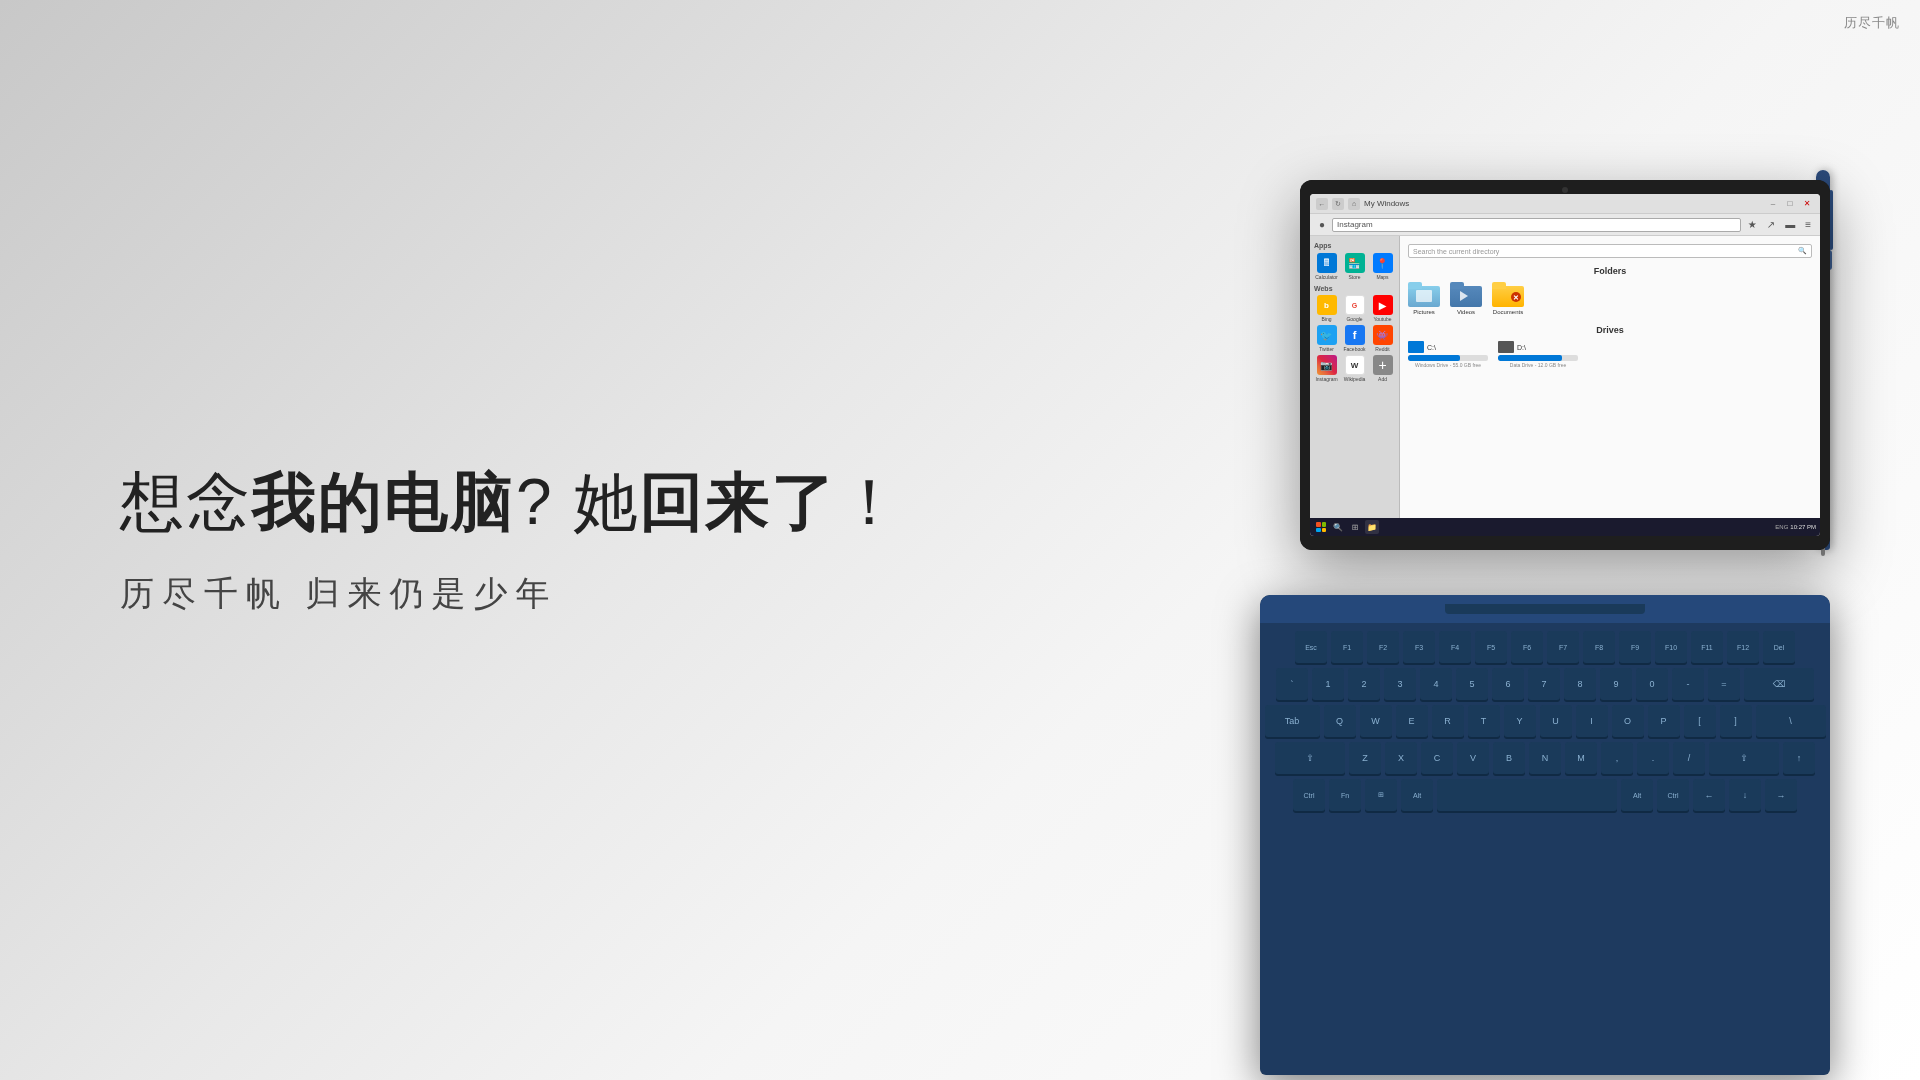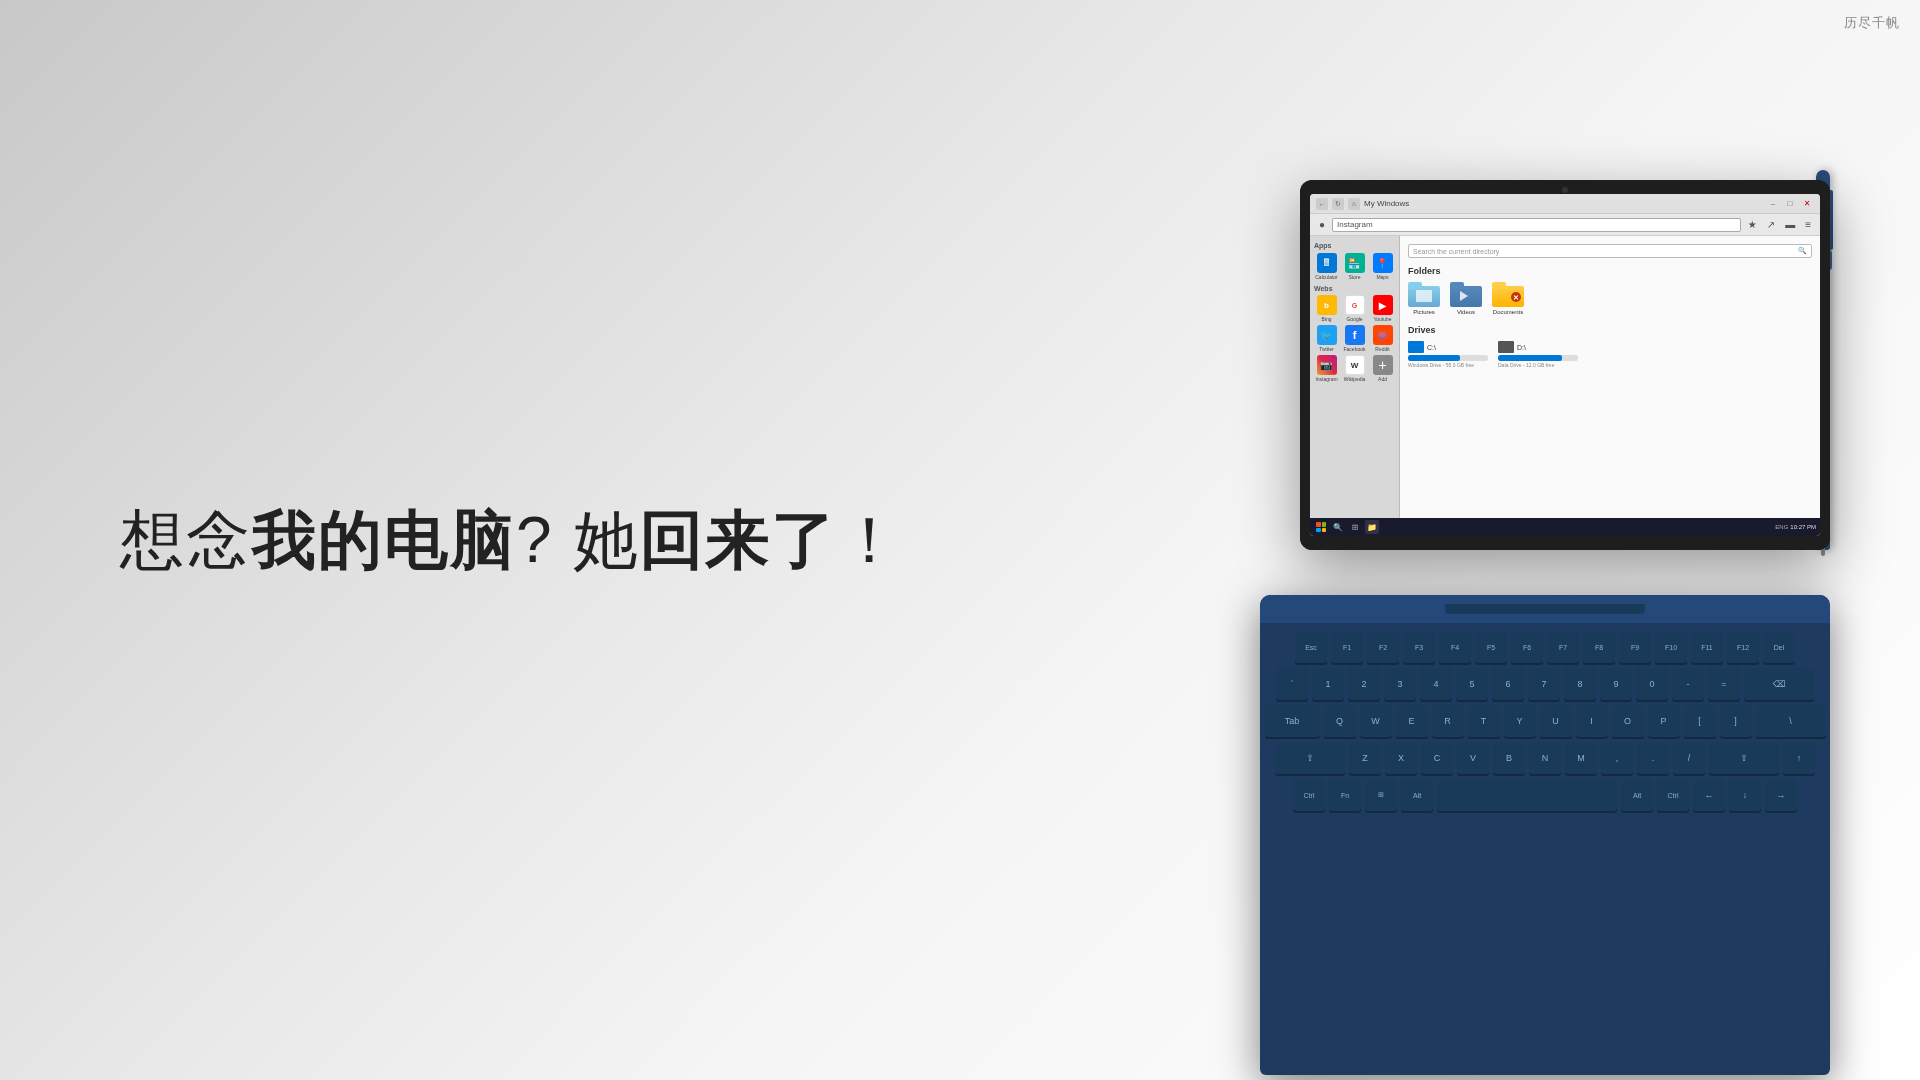--- a/index.html
+++ b/index.html
@@ -288,20 +288,21 @@
       font-weight: bold;
       color: #555;
       margin: 5px 0 3px;
     }
 
     .win-main {
       flex: 1;
       background: #fafafa;
       padding: 8px;
       overflow-y: auto;
+      text-align: center;
     }
     .win-search-bar {
       width: 100%;
       height: 14px;
       background: #fff;
       border: 1px solid #bbb;
       border-radius: 2px;
       display: flex;
       align-items: center;
       padding: 0 4px;
@@ -495,20 +496,21 @@
   </style>
 </head>
 <body>
 
 <div class="watermark">历尽千帆</div>
 
 <div class="left-content">
   <div class="headline">
     <span>想念</span><strong>我的电脑</strong><span>? 她</span><strong>回来了</strong><span>！</span>
   </div>
+  <div class="subheadline">历尽千帆    归来仍是少年</div>
 
 </div>
 
 <div class="right-content">
 
   <div class="surface-pen">
     <div class="pen-tip"></div>
     <div class="pen-button"></div>
     <div class="pen-clip"></div>
   </div>

